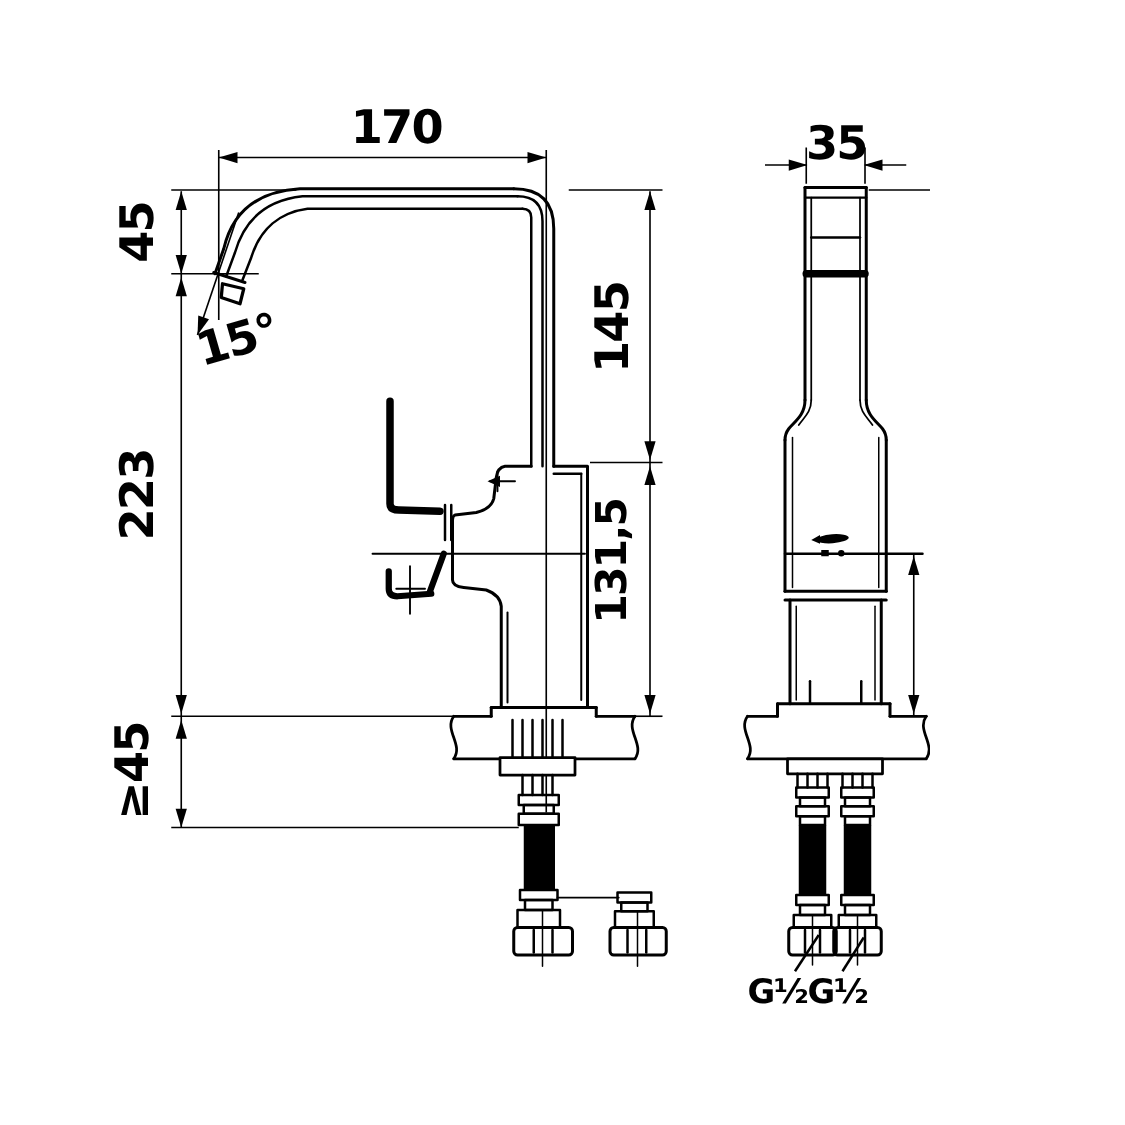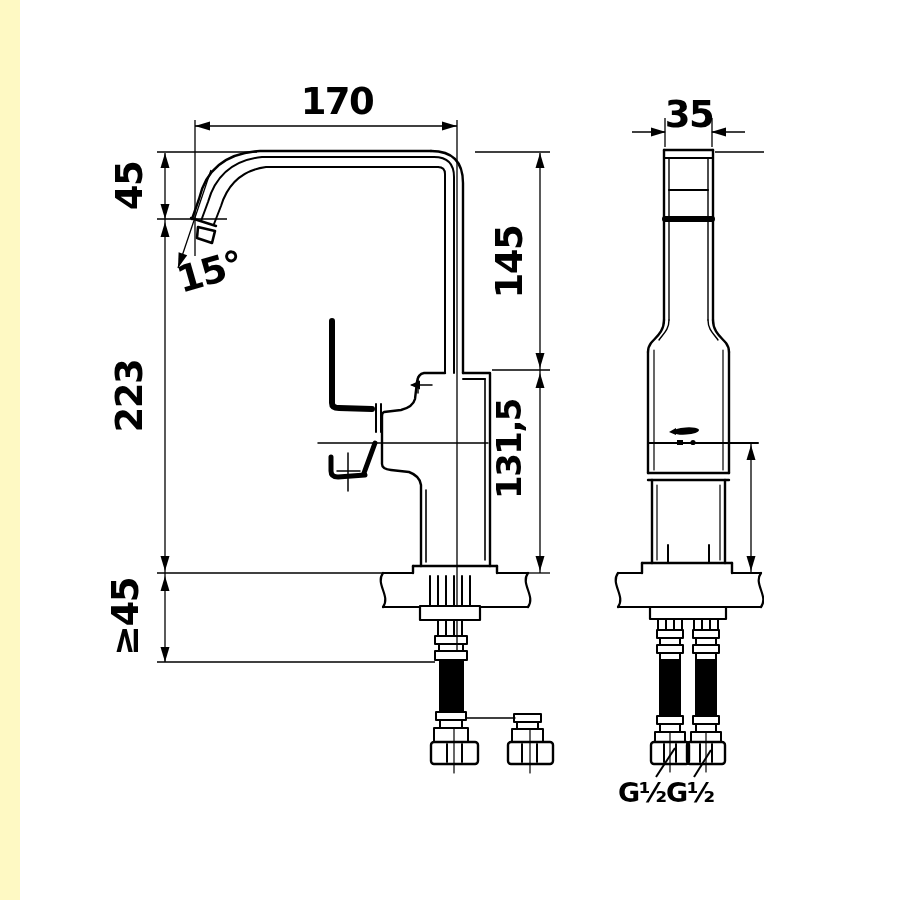--- a/index.html
+++ b/index.html
@@ -1,17 +1,17 @@
 <!DOCTYPE html>
 <html><head>
 <meta charset="utf-8">
 <style>
   html,body{margin:0;padding:0;background:#ffffff;}
-  .canvas{position:relative;width:744px;height:900px;background:#fef9c3;overflow:hidden;
-          font-family:"DejaVu Sans","Liberation Sans",sans-serif;padding-left:20px;}
+  .canvas{position:relative;width:744px;height:900px;background:#a3a3a3;overflow:hidden;
+          font-family:"DejaVu Sans","Liberation Sans",sans-serif;}
   svg{display:block;}
   text{font-family:"DejaVu Sans","Liberation Sans",sans-serif;font-weight:bold;fill:#000;}
   .dim-label{font-size:37px;letter-spacing:-1.5px;}
   .dim-label-sm{font-size:34px;letter-spacing:-1.5px;}
   .conn-label{font-size:27px;letter-spacing:-1px;}
 </style>
 </head>
 <body>
 
 <div class="canvas">

